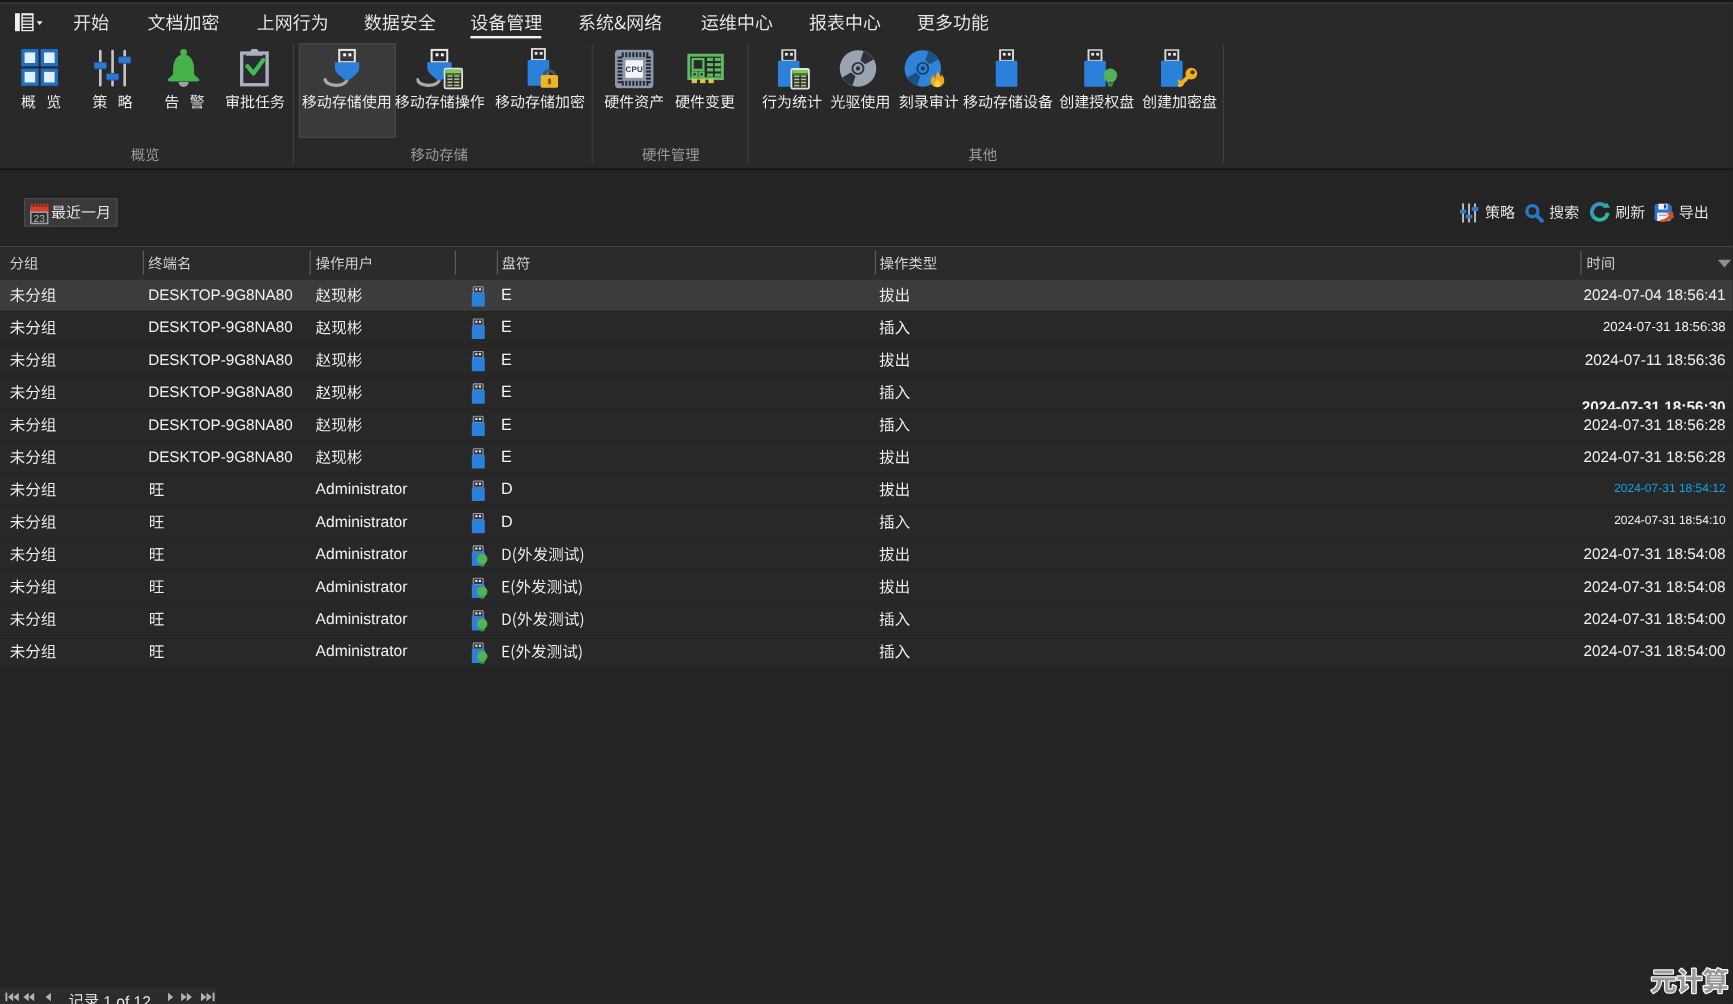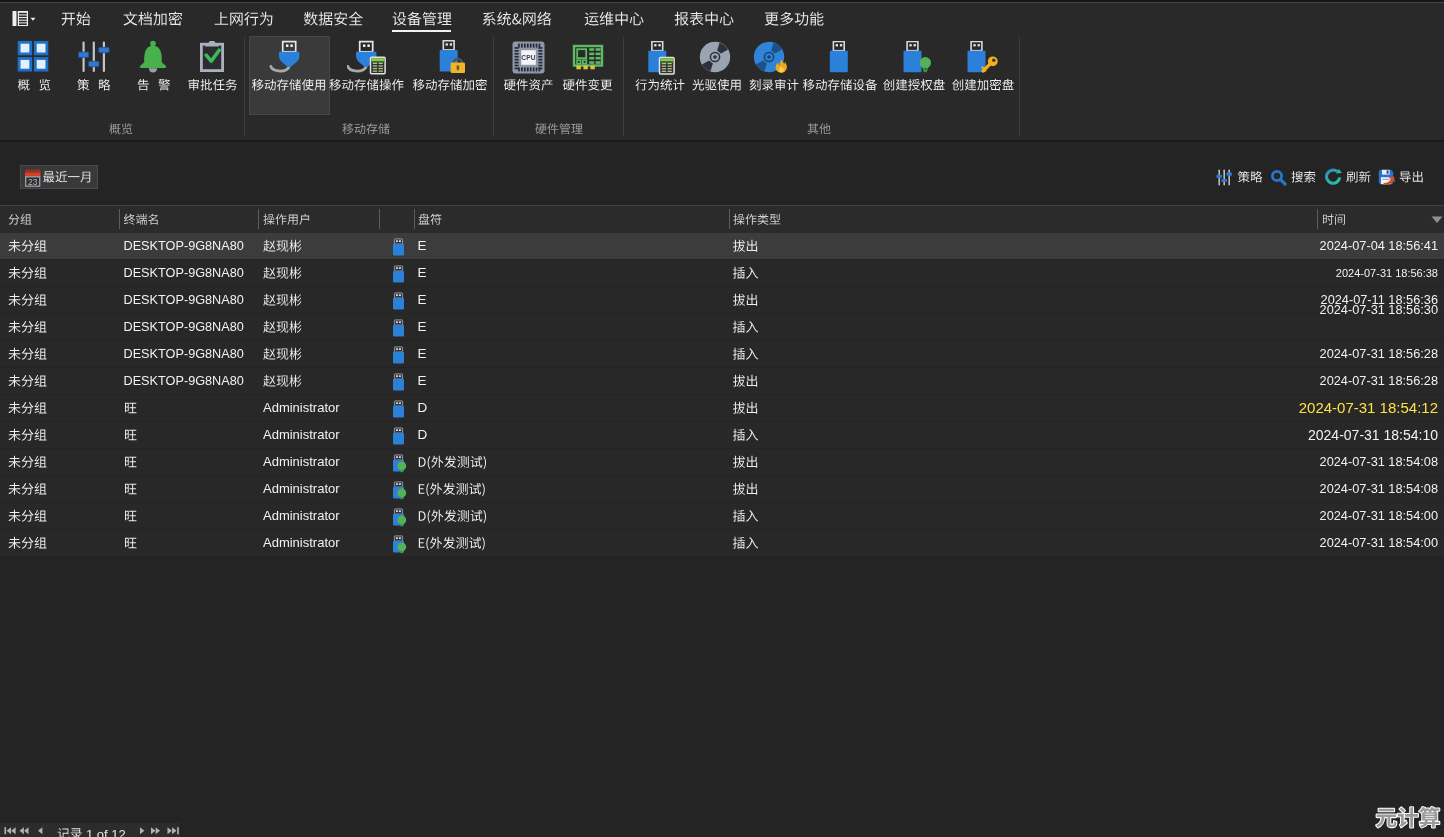--- a/index.html
+++ b/index.html
@@ -59,21 +59,21 @@
 <div style="position:absolute;left:1238px;top:287px;width:200px;height:26px;font-size:12.75px;color:#f2f2f2;line-height:26px;text-align:right;font-weight:normal;letter-spacing:0px;white-space:nowrap">2024-07-11 18:56:36</div>
 <div style="position:absolute;left:0px;top:314px;width:1444px;height:25.5px;background:#282828"></div>
 <div style="position:absolute;left:123.5px;top:314px;width:150px;height:26px;font-size:12.7px;color:#f2f2f2;line-height:26px;text-align:left;font-weight:normal;letter-spacing:0px;white-space:nowrap">DESKTOP-9G8NA80</div>
 <svg style="position:absolute;left:393px;top:318.5px" width="14" height="19" viewBox="0 0 14 19">
     <rect x="1.4" y="0.9" width="8.2" height="5.2" rx="0.6" fill="#33373d" stroke="#9aa0b0" stroke-width="0.9"></rect>
     <rect x="3.1" y="2.3" width="1.7" height="1.7" fill="#e9edf2"></rect>
     <rect x="6.1" y="2.3" width="1.7" height="1.7" fill="#e9edf2"></rect>
     <rect x="0" y="6" width="11" height="11.4" rx="0.8" fill="#2b80d9"></rect>
   </svg>
 <div style="position:absolute;left:417.5px;top:314px;width:60px;height:26px;font-size:13.5px;color:#f2f2f2;line-height:26px;text-align:left;font-weight:normal;letter-spacing:0px;white-space:nowrap">E</div>
-<div style="position:absolute;left:1238px;top:297px;width:200px;height:26px;font-size:12.75px;color:#f2f2f2;line-height:26px;text-align:right;font-weight:normal;letter-spacing:0px;white-space:nowrap">2024-07-31 18:56:30</div>
+<div style="position:absolute;left:1238px;top:326px;width:200px;height:26px;font-size:12.75px;color:#f2f2f2;line-height:26px;text-align:right;font-weight:bold;letter-spacing:0px;white-space:nowrap">2024-07-31 18:56:30</div>
 <div style="position:absolute;left:0px;top:341px;width:1444px;height:25.5px;background:#282828"></div>
 <div style="position:absolute;left:123.5px;top:341px;width:150px;height:26px;font-size:12.7px;color:#f2f2f2;line-height:26px;text-align:left;font-weight:normal;letter-spacing:0px;white-space:nowrap">DESKTOP-9G8NA80</div>
 <svg style="position:absolute;left:393px;top:345.5px" width="14" height="19" viewBox="0 0 14 19">
     <rect x="1.4" y="0.9" width="8.2" height="5.2" rx="0.6" fill="#33373d" stroke="#9aa0b0" stroke-width="0.9"></rect>
     <rect x="3.1" y="2.3" width="1.7" height="1.7" fill="#e9edf2"></rect>
     <rect x="6.1" y="2.3" width="1.7" height="1.7" fill="#e9edf2"></rect>
     <rect x="0" y="6" width="11" height="11.4" rx="0.8" fill="#2b80d9"></rect>
   </svg>
 <div style="position:absolute;left:417.5px;top:341px;width:60px;height:26px;font-size:13.5px;color:#f2f2f2;line-height:26px;text-align:left;font-weight:normal;letter-spacing:0px;white-space:nowrap">E</div>
 <div style="position:absolute;left:1238px;top:341px;width:200px;height:26px;font-size:12.75px;color:#f2f2f2;line-height:26px;text-align:right;font-weight:normal;letter-spacing:0px;white-space:nowrap">2024-07-31 18:56:28</div>
@@ -89,31 +89,31 @@
 <div style="position:absolute;left:1238px;top:368px;width:200px;height:26px;font-size:12.75px;color:#f2f2f2;line-height:26px;text-align:right;font-weight:normal;letter-spacing:0px;white-space:nowrap">2024-07-31 18:56:28</div>
 <div style="position:absolute;left:0px;top:395px;width:1444px;height:25.5px;background:#282828"></div>
 <div style="position:absolute;left:263px;top:395px;width:150px;height:26px;font-size:13px;color:#f2f2f2;line-height:26px;text-align:left;font-weight:normal;letter-spacing:0px;white-space:nowrap">Administrator</div>
 <svg style="position:absolute;left:393px;top:399.5px" width="14" height="19" viewBox="0 0 14 19">
     <rect x="1.4" y="0.9" width="8.2" height="5.2" rx="0.6" fill="#33373d" stroke="#9aa0b0" stroke-width="0.9"></rect>
     <rect x="3.1" y="2.3" width="1.7" height="1.7" fill="#e9edf2"></rect>
     <rect x="6.1" y="2.3" width="1.7" height="1.7" fill="#e9edf2"></rect>
     <rect x="0" y="6" width="11" height="11.4" rx="0.8" fill="#2b80d9"></rect>
   </svg>
 <div style="position:absolute;left:417.5px;top:395px;width:60px;height:26px;font-size:13.5px;color:#f2f2f2;line-height:26px;text-align:left;font-weight:normal;letter-spacing:0px;white-space:nowrap">D</div>
-<div style="position:absolute;left:1238px;top:395px;width:200px;height:26px;font-size:15px;color:#fde047;line-height:26px;text-align:right;font-weight:normal;letter-spacing:0px;white-space:nowrap">2024-07-31 18:54:12</div>
+<div style="position:absolute;left:1238px;top:395px;width:200px;height:26px;font-size:10px;color:#0ea5e9;line-height:26px;text-align:right;font-weight:normal;letter-spacing:0px;white-space:nowrap">2024-07-31 18:54:12</div>
 <div style="position:absolute;left:0px;top:422px;width:1444px;height:25.5px;background:#282828"></div>
 <div style="position:absolute;left:263px;top:422px;width:150px;height:26px;font-size:13px;color:#f2f2f2;line-height:26px;text-align:left;font-weight:normal;letter-spacing:0px;white-space:nowrap">Administrator</div>
 <svg style="position:absolute;left:393px;top:426.5px" width="14" height="19" viewBox="0 0 14 19">
     <rect x="1.4" y="0.9" width="8.2" height="5.2" rx="0.6" fill="#33373d" stroke="#9aa0b0" stroke-width="0.9"></rect>
     <rect x="3.1" y="2.3" width="1.7" height="1.7" fill="#e9edf2"></rect>
     <rect x="6.1" y="2.3" width="1.7" height="1.7" fill="#e9edf2"></rect>
     <rect x="0" y="6" width="11" height="11.4" rx="0.8" fill="#2b80d9"></rect>
   </svg>
 <div style="position:absolute;left:417.5px;top:422px;width:60px;height:26px;font-size:13.5px;color:#f2f2f2;line-height:26px;text-align:left;font-weight:normal;letter-spacing:0px;white-space:nowrap">D</div>
-<div style="position:absolute;left:1238px;top:422px;width:200px;height:26px;font-size:14px;color:#f2f2f2;line-height:26px;text-align:right;font-weight:normal;letter-spacing:0px;white-space:nowrap">2024-07-31 18:54:10</div>
+<div style="position:absolute;left:1238px;top:422px;width:200px;height:26px;font-size:10px;color:#f2f2f2;line-height:26px;text-align:right;font-weight:normal;letter-spacing:0px;white-space:nowrap">2024-07-31 18:54:10</div>
 <div style="position:absolute;left:0px;top:449px;width:1444px;height:25.5px;background:#282828"></div>
 <div style="position:absolute;left:263px;top:449px;width:150px;height:26px;font-size:13px;color:#f2f2f2;line-height:26px;text-align:left;font-weight:normal;letter-spacing:0px;white-space:nowrap">Administrator</div>
 <svg style="position:absolute;left:393px;top:453.5px" width="14" height="19" viewBox="0 0 14 19">
     <rect x="1.4" y="0.9" width="8.2" height="5.2" rx="0.6" fill="#33373d" stroke="#9aa0b0" stroke-width="0.9"></rect>
     <rect x="3.1" y="2.3" width="1.7" height="1.7" fill="#e9edf2"></rect>
     <rect x="6.1" y="2.3" width="1.7" height="1.7" fill="#e9edf2"></rect>
     <rect x="0" y="6" width="11" height="11.4" rx="0.8" fill="#2b80d9"></rect>
     <path d="M5.8,14 l1.9,4.4 l1.8,-1 z" fill="#3f9146"></path>
     <path d="M11.8,14 l-1.9,4.4 l-1.8,-1 z" fill="#3f9146"></path>
     <circle cx="8.8" cy="11.9" r="4.4" fill="#53b159"></circle>

